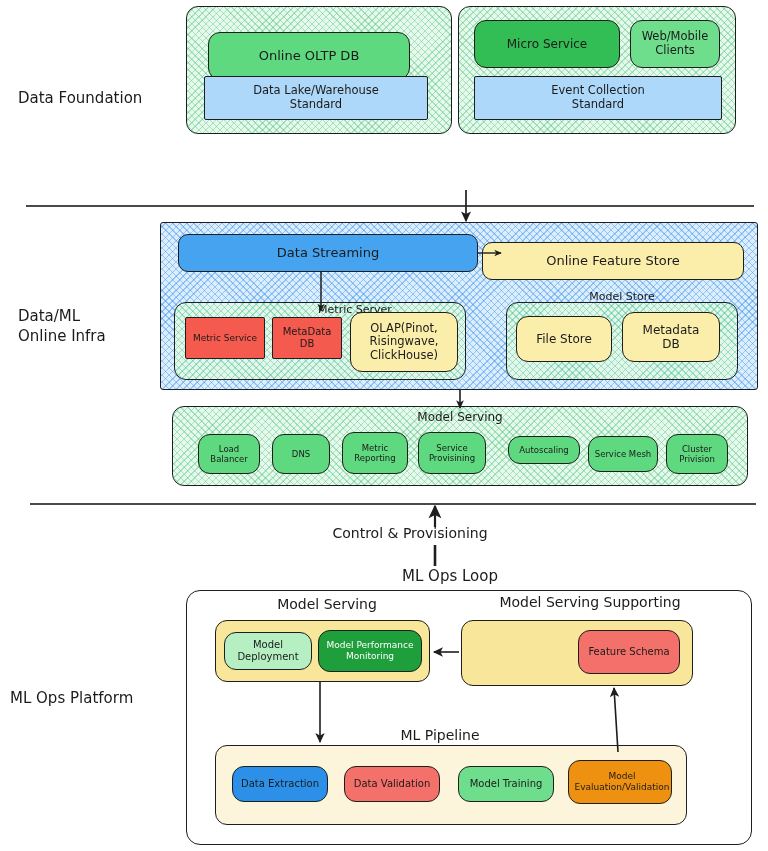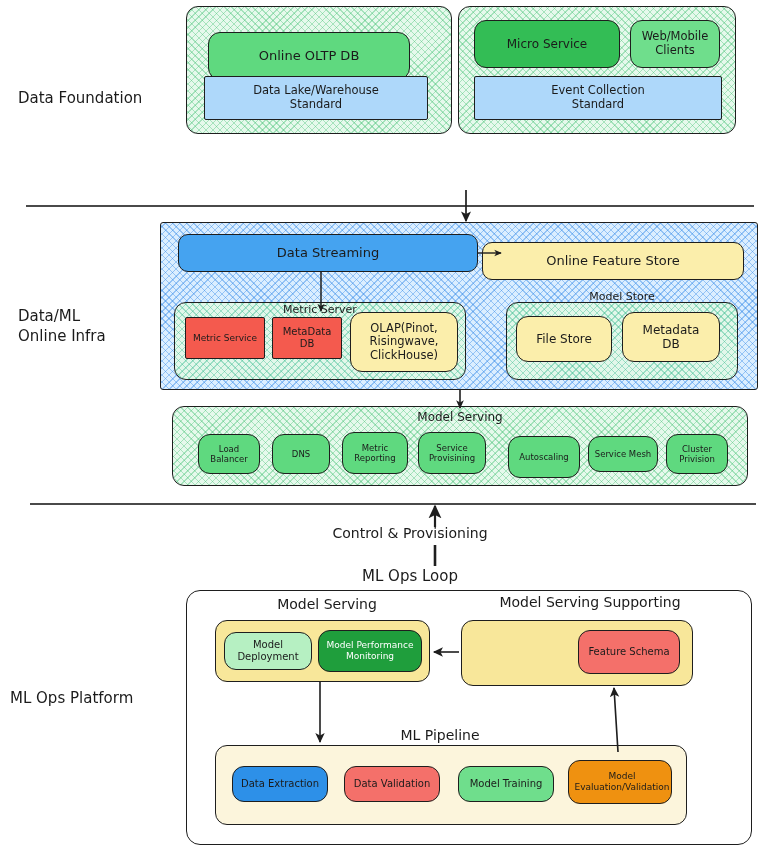--- a/index.html
+++ b/index.html
@@ -141,21 +141,21 @@
 
   <div class="node pill f-blue-strong t13" style="left:178px;top:234px;width:300px;height:38px;">
     <span>Data Streaming</span>
   </div>
 
   <div class="node pill f-yellow t13" style="left:482px;top:234px;width:262px;height:38px;margin-top:8px;">
     <span>Online Feature Store</span>
   </div>
 
   <div class="group hatch-teal" style="left:174px;top:302px;width:292px;height:78px;"></div>
-  <div class="grp-title" style="left:174px;top:303px;width:292px;">Metric Server</div>
+  <div class="grp-title" style="left:174px;top:303px;width:292px;padding-left:35px;">Metric Server</div>
 
   <div class="node sharp f-red t9" style="left:185px;top:317px;width:80px;height:42px;">
     <span>Metric Service</span>
   </div>
   <div class="node sharp f-red t10" style="left:272px;top:317px;width:70px;height:42px;white-space:pre-line;">
     <span>MetaData
 DB</span>
   </div>
   <div class="node soft f-yellow t115" style="left:350px;top:312px;width:108px;height:60px;white-space:pre-line;">
     <span>OLAP(Pinot,
@@ -185,35 +185,35 @@
     <span>DNS</span>
   </div>
   <div class="node soft f-green t85" style="left:342px;top:432px;width:66px;height:42px;white-space:pre-line;">
     <span>Metric
 Reporting</span>
   </div>
   <div class="node soft f-green t85" style="left:418px;top:432px;width:68px;height:42px;white-space:pre-line;">
     <span>Service
 Provisining</span>
   </div>
-  <div class="node soft f-green t85" style="left:508px;top:436px;width:72px;height:42px;">
+  <div class="node soft f-green t85" style="left:508px;top:436px;width:72px;height:28px;">
     <span>Autoscaling</span>
   </div>
   <div class="node soft f-green t85" style="left:588px;top:436px;width:70px;height:36px;">
     <span>Service Mesh</span>
   </div>
   <div class="node soft f-green t85" style="left:666px;top:434px;width:62px;height:40px;white-space:pre-line;">
     <span>Cluster
 Privision</span>
   </div>
 
   <div class="divider" style="left:30px;top:503px;width:726px;"></div>
 
   <div class="grp-title big" style="left:300px;top:525px;width:220px;">Control &amp; Provisioning</div>
-  <div class="grp-title big" style="left:322px;top:567px;width:176px;font-size:15px;">ML Ops Loop</div>
+  <div class="grp-title big" style="left:322px;top:567px;width:176px;font-size:15px;text-align:right;">ML Ops Loop</div>
 
   <div class="group plain-white" style="left:186px;top:590px;width:566px;height:255px;border-radius:14px;"></div>
 
   <div class="grp-title big" style="left:214px;top:596px;width:226px;">Model Serving</div>
   <div class="grp-title big" style="left:460px;top:594px;width:260px;">Model Serving Supporting</div>
 
   <div class="group f-yellow-deep" style="left:215px;top:620px;width:215px;height:62px;"></div>
   <div class="node soft f-green-pale t10" style="left:224px;top:632px;width:88px;height:38px;">
     <span>Model Deployment</span>
   </div>

